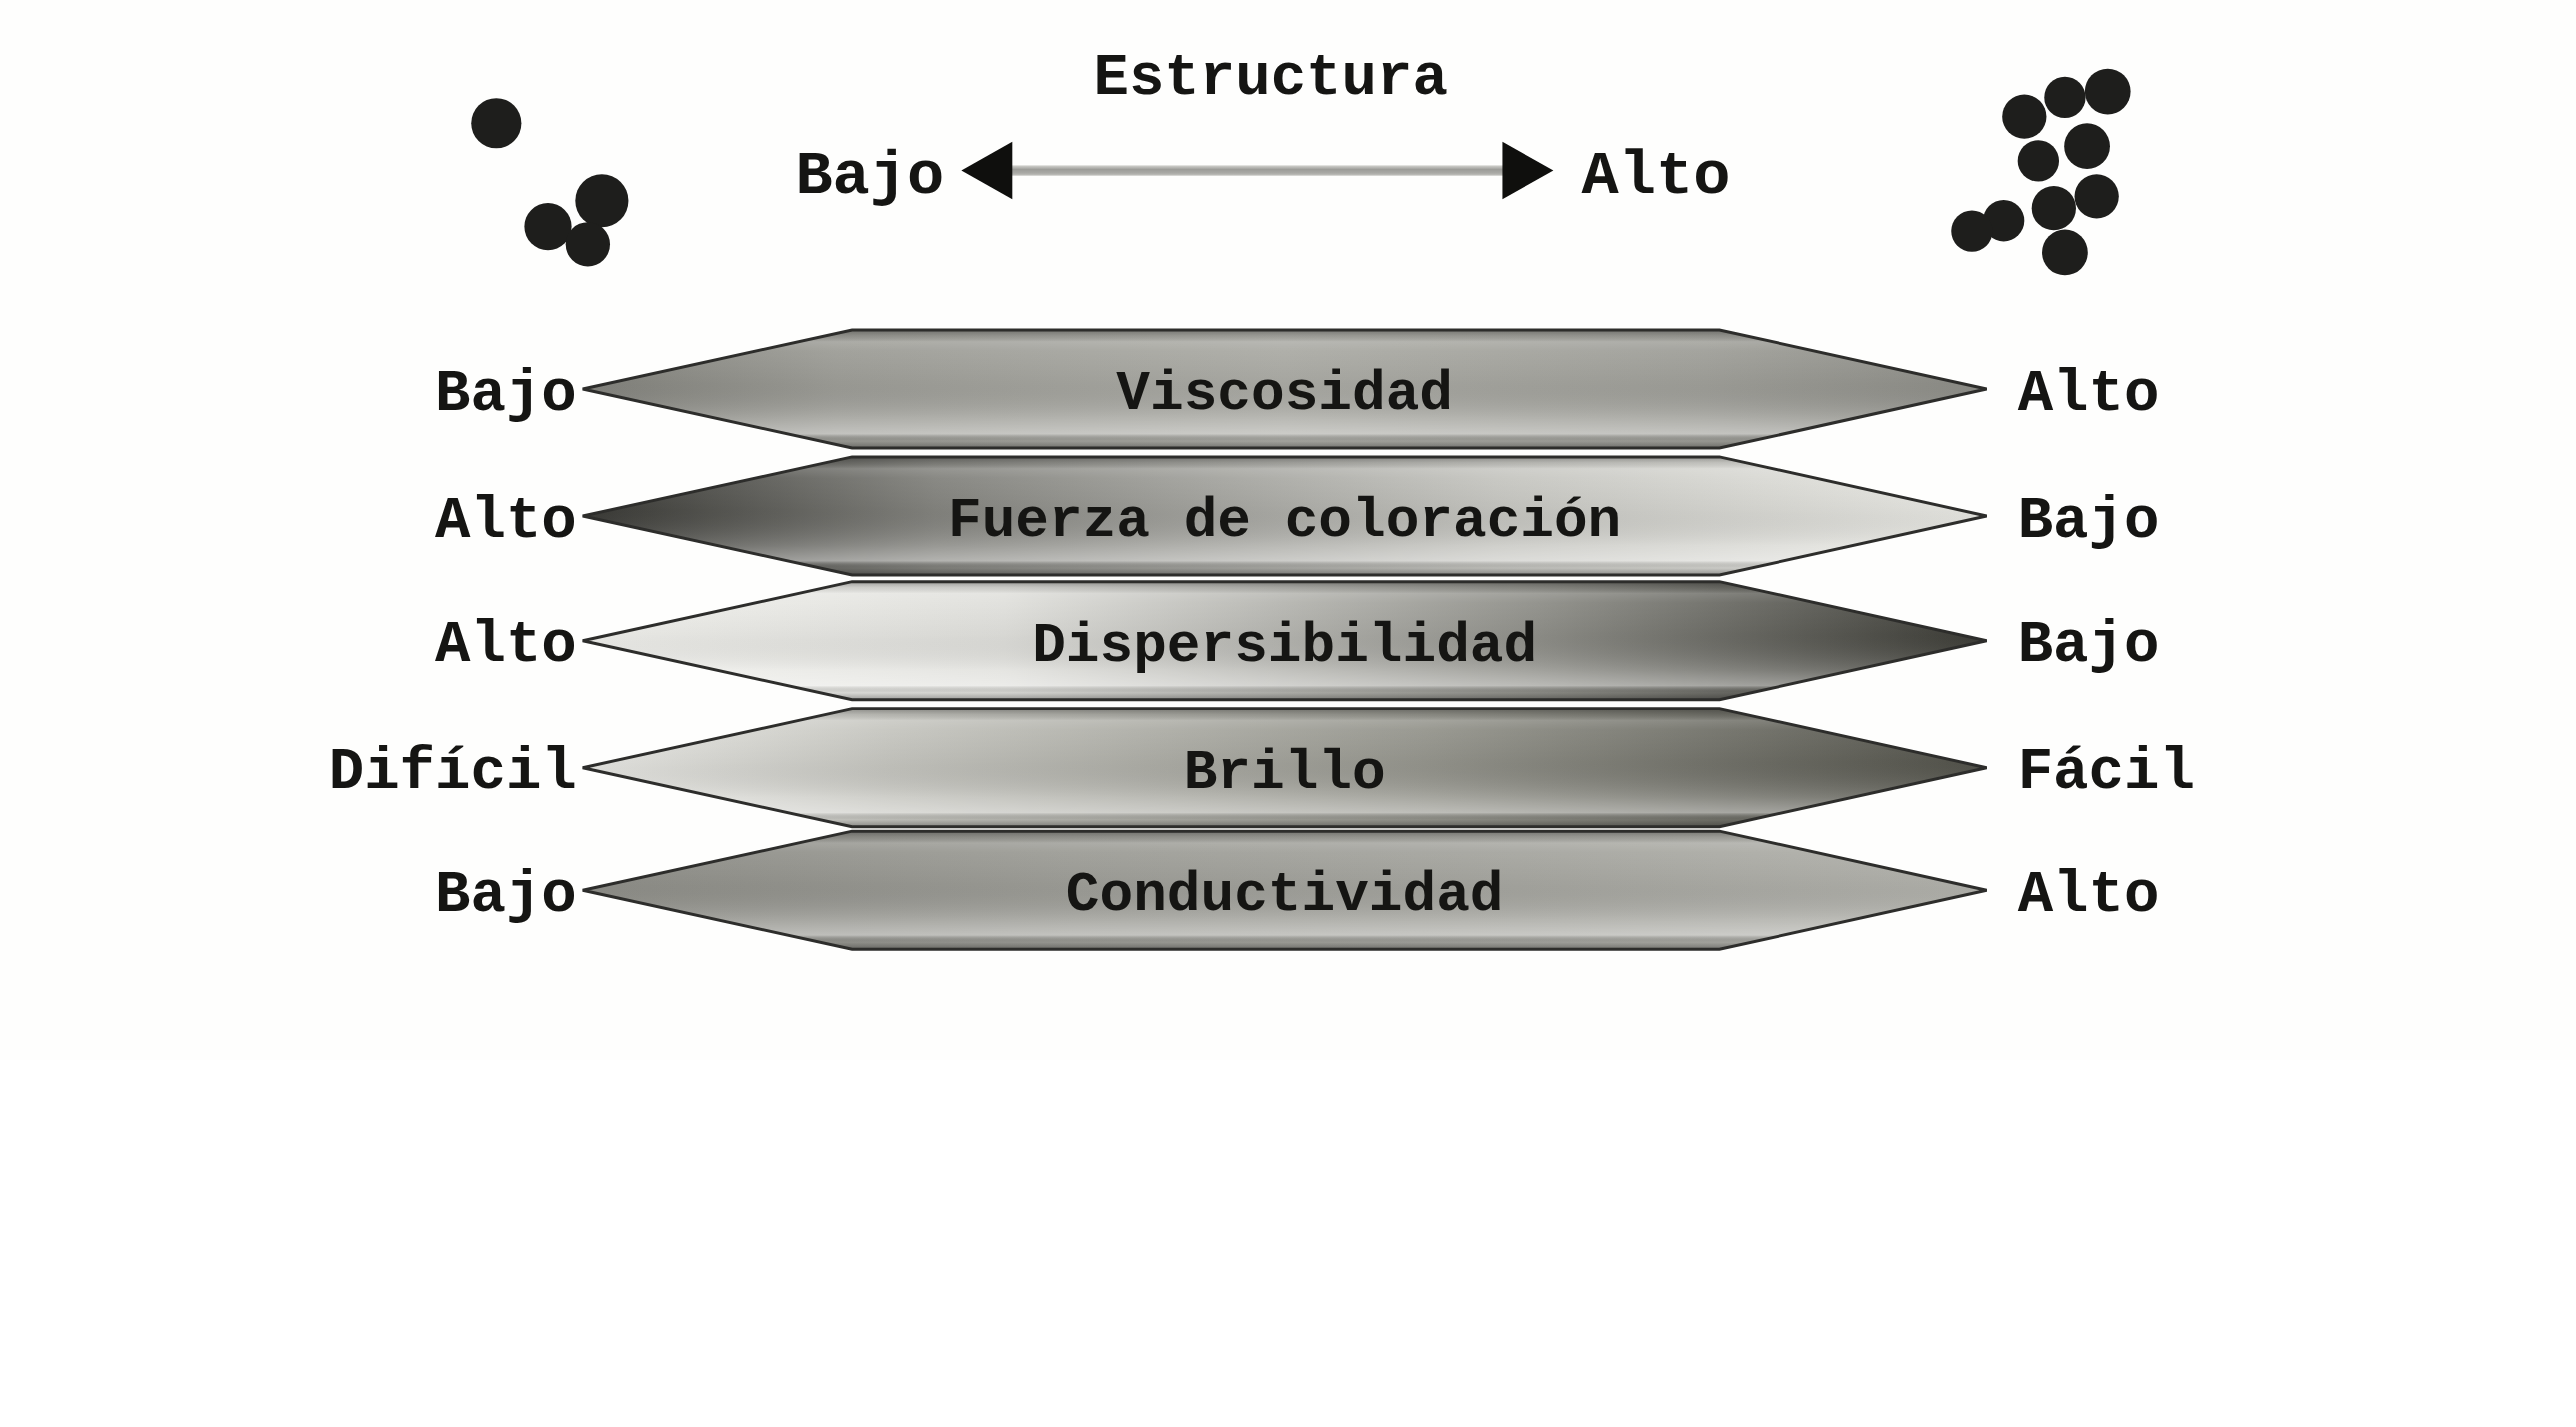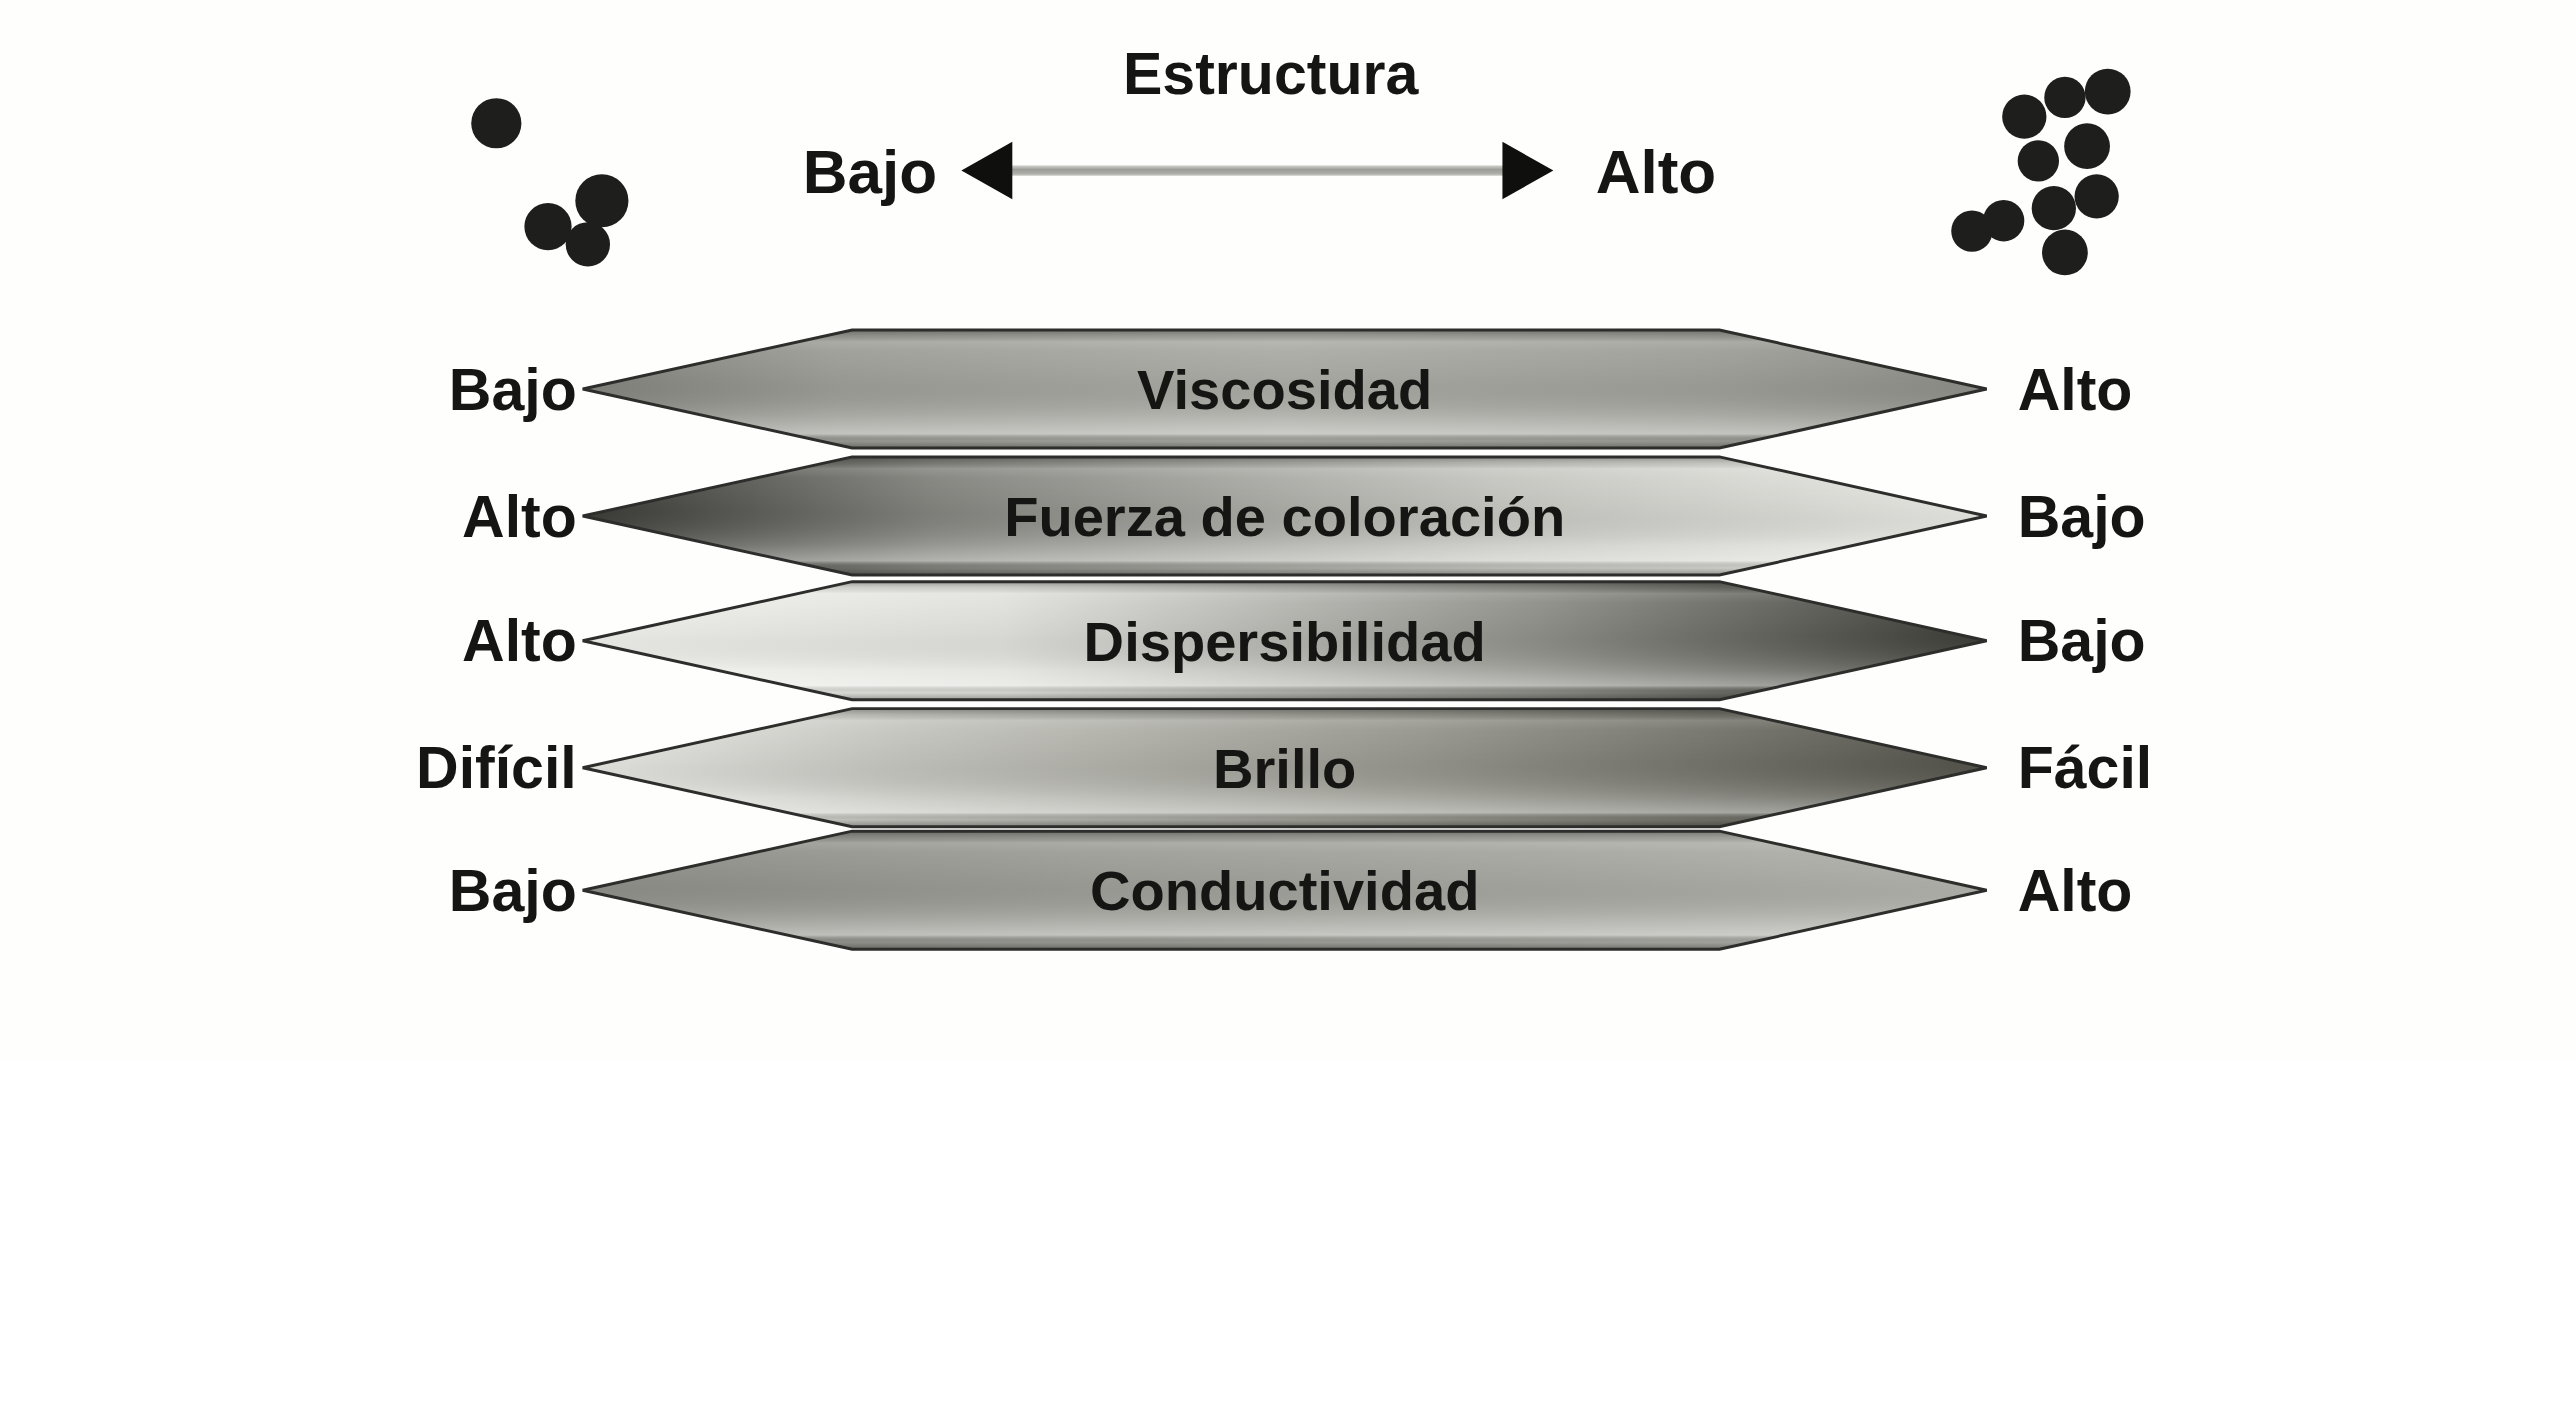--- a/index.html
+++ b/index.html
@@ -1,17 +1,17 @@
 <!DOCTYPE html>
 <html><head>
 <meta charset="utf-8">
 <style>
   html,body{margin:0;padding:0;background:#ffffff;}
   #canvas{position:relative;width:2576px;height:1060px;background:#fefefd;overflow:hidden;
-          font-family:Liberation Sans, sans-serif;}
+          font-family:Liberation Mono, monospace;}
   svg{display:block;width:100%;height:100%;}
   text{fill:#151513;font-weight:bold;}
   .title-text{font-size:80px;}
   .hdr-text{font-size:84px;}
   .band-text{font-size:76px;}
   .side-text{font-size:80px;}
   .band-stroke{stroke:#2d2d2b;stroke-width:4;stroke-linejoin:miter;}
   .arrow-head{fill:#0f0f0d;}
   .dot{fill:#1e1e1c;}
 </style>

